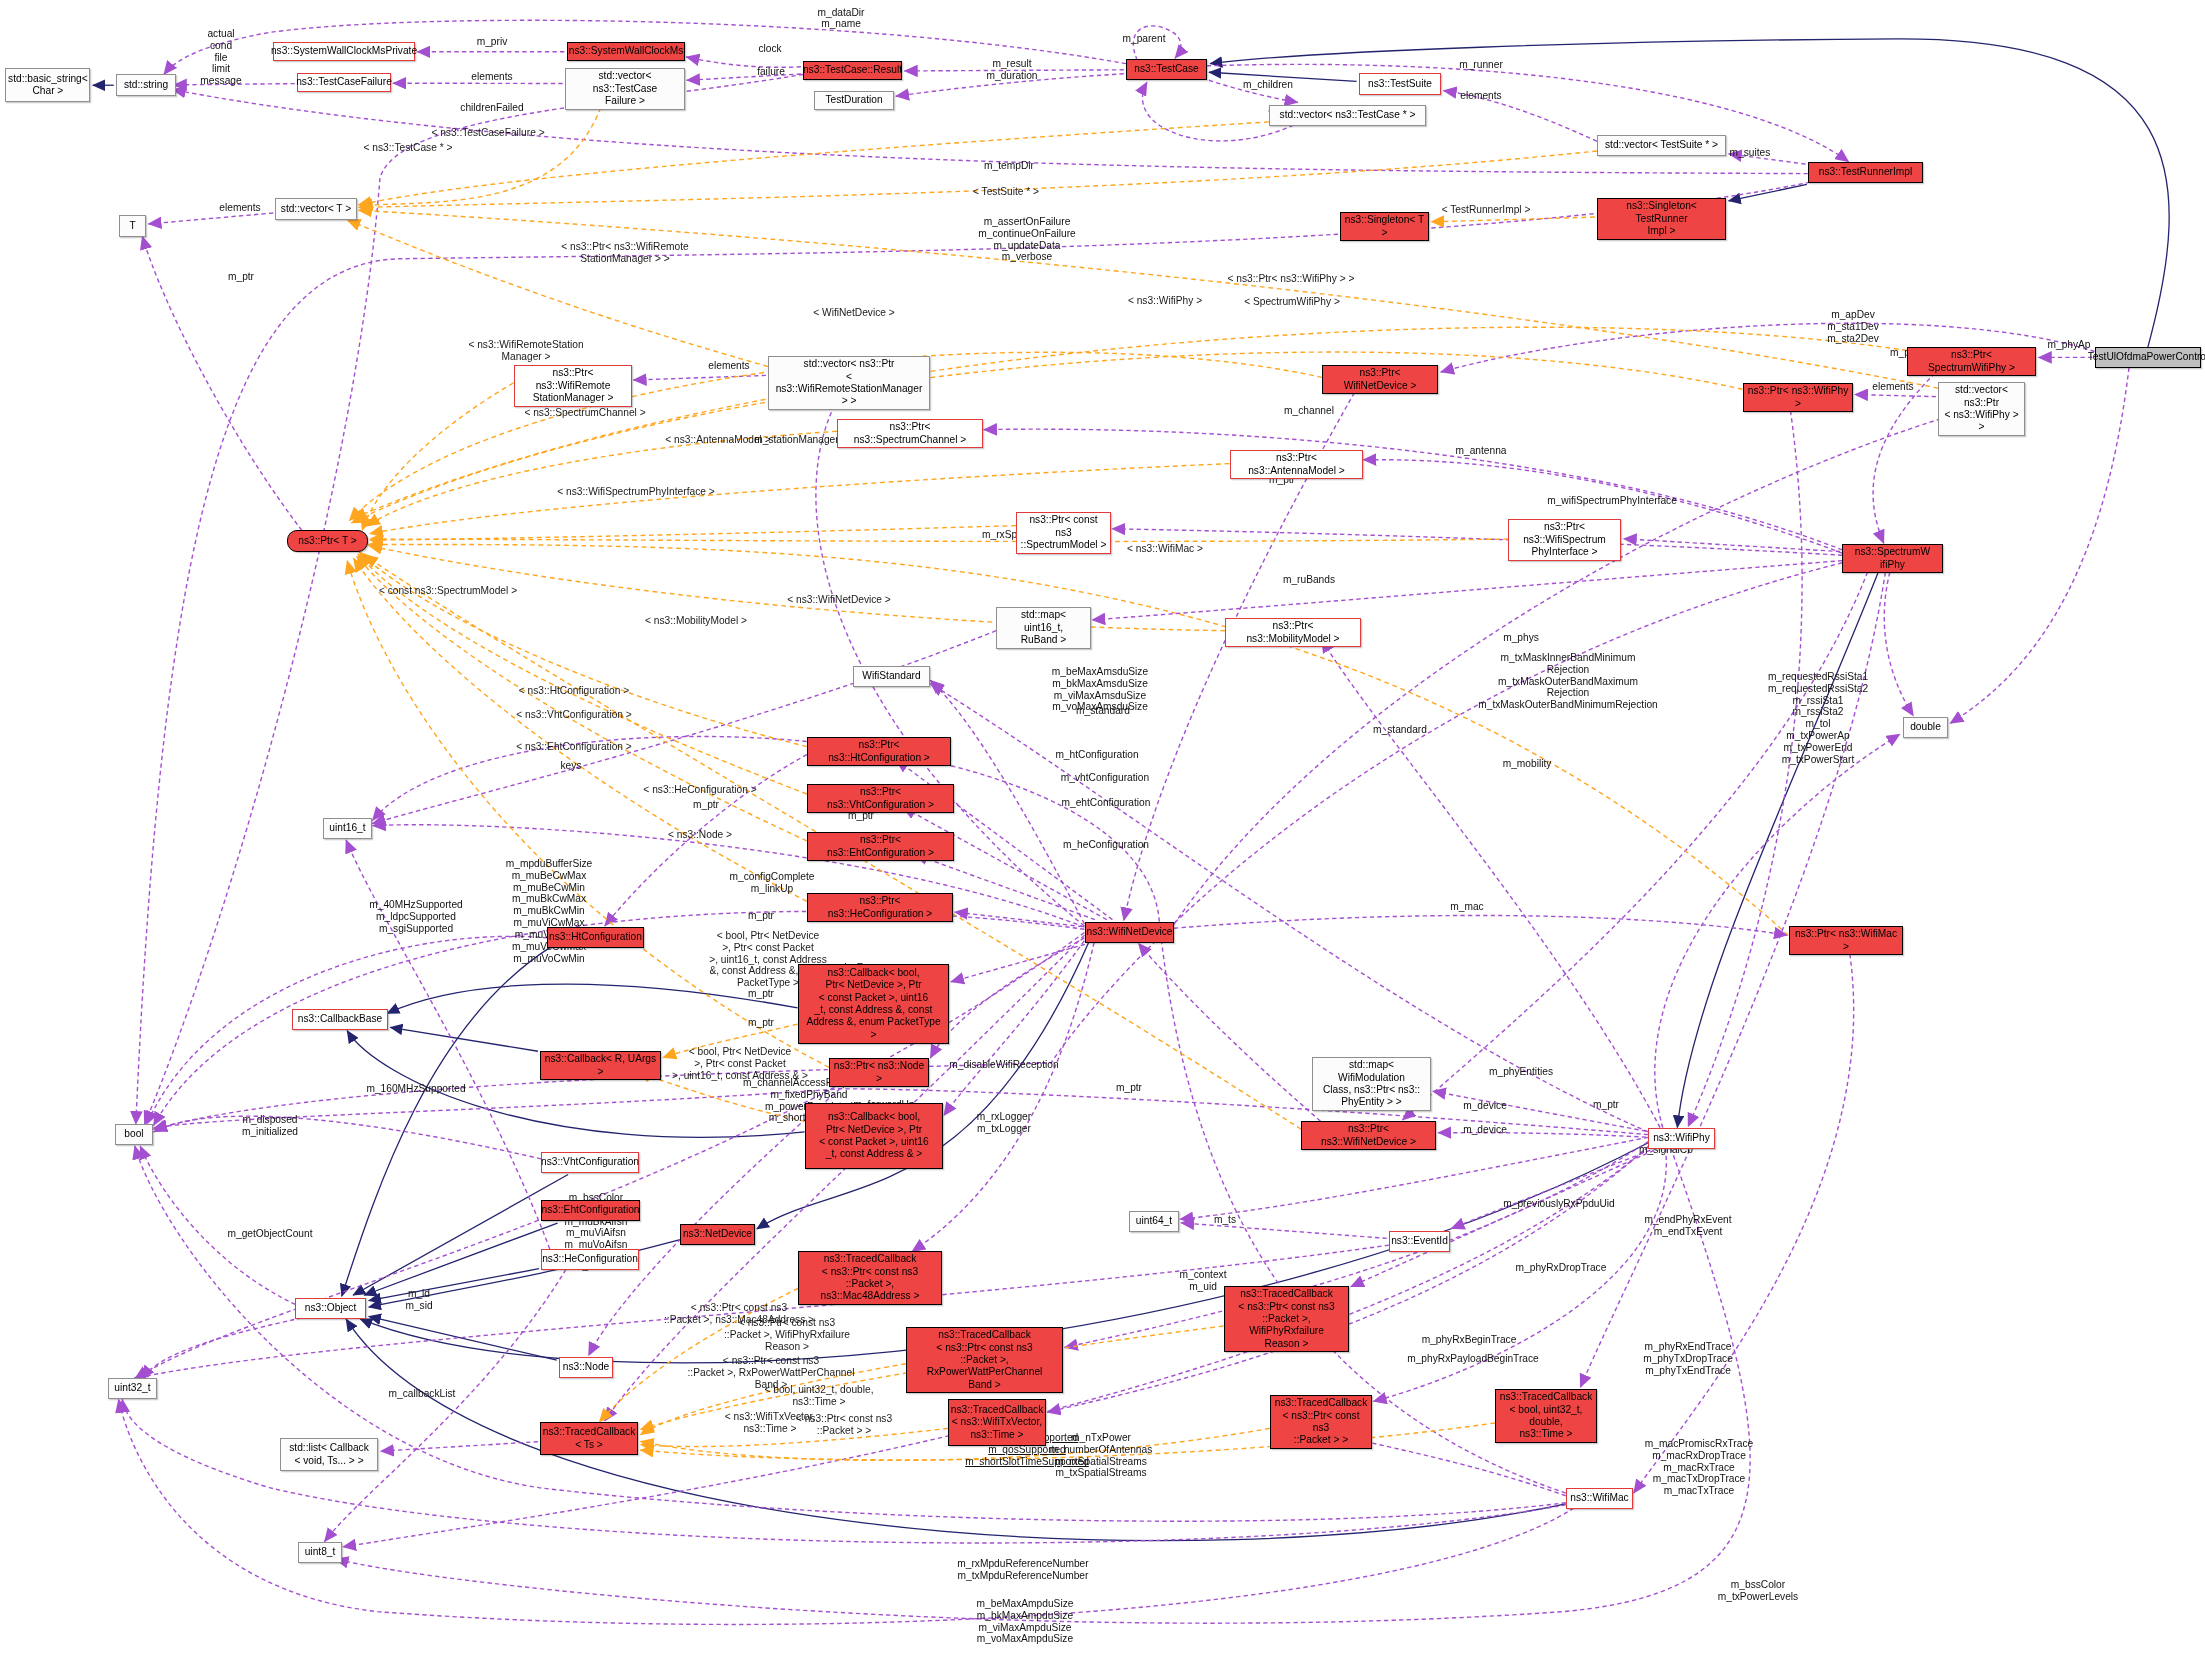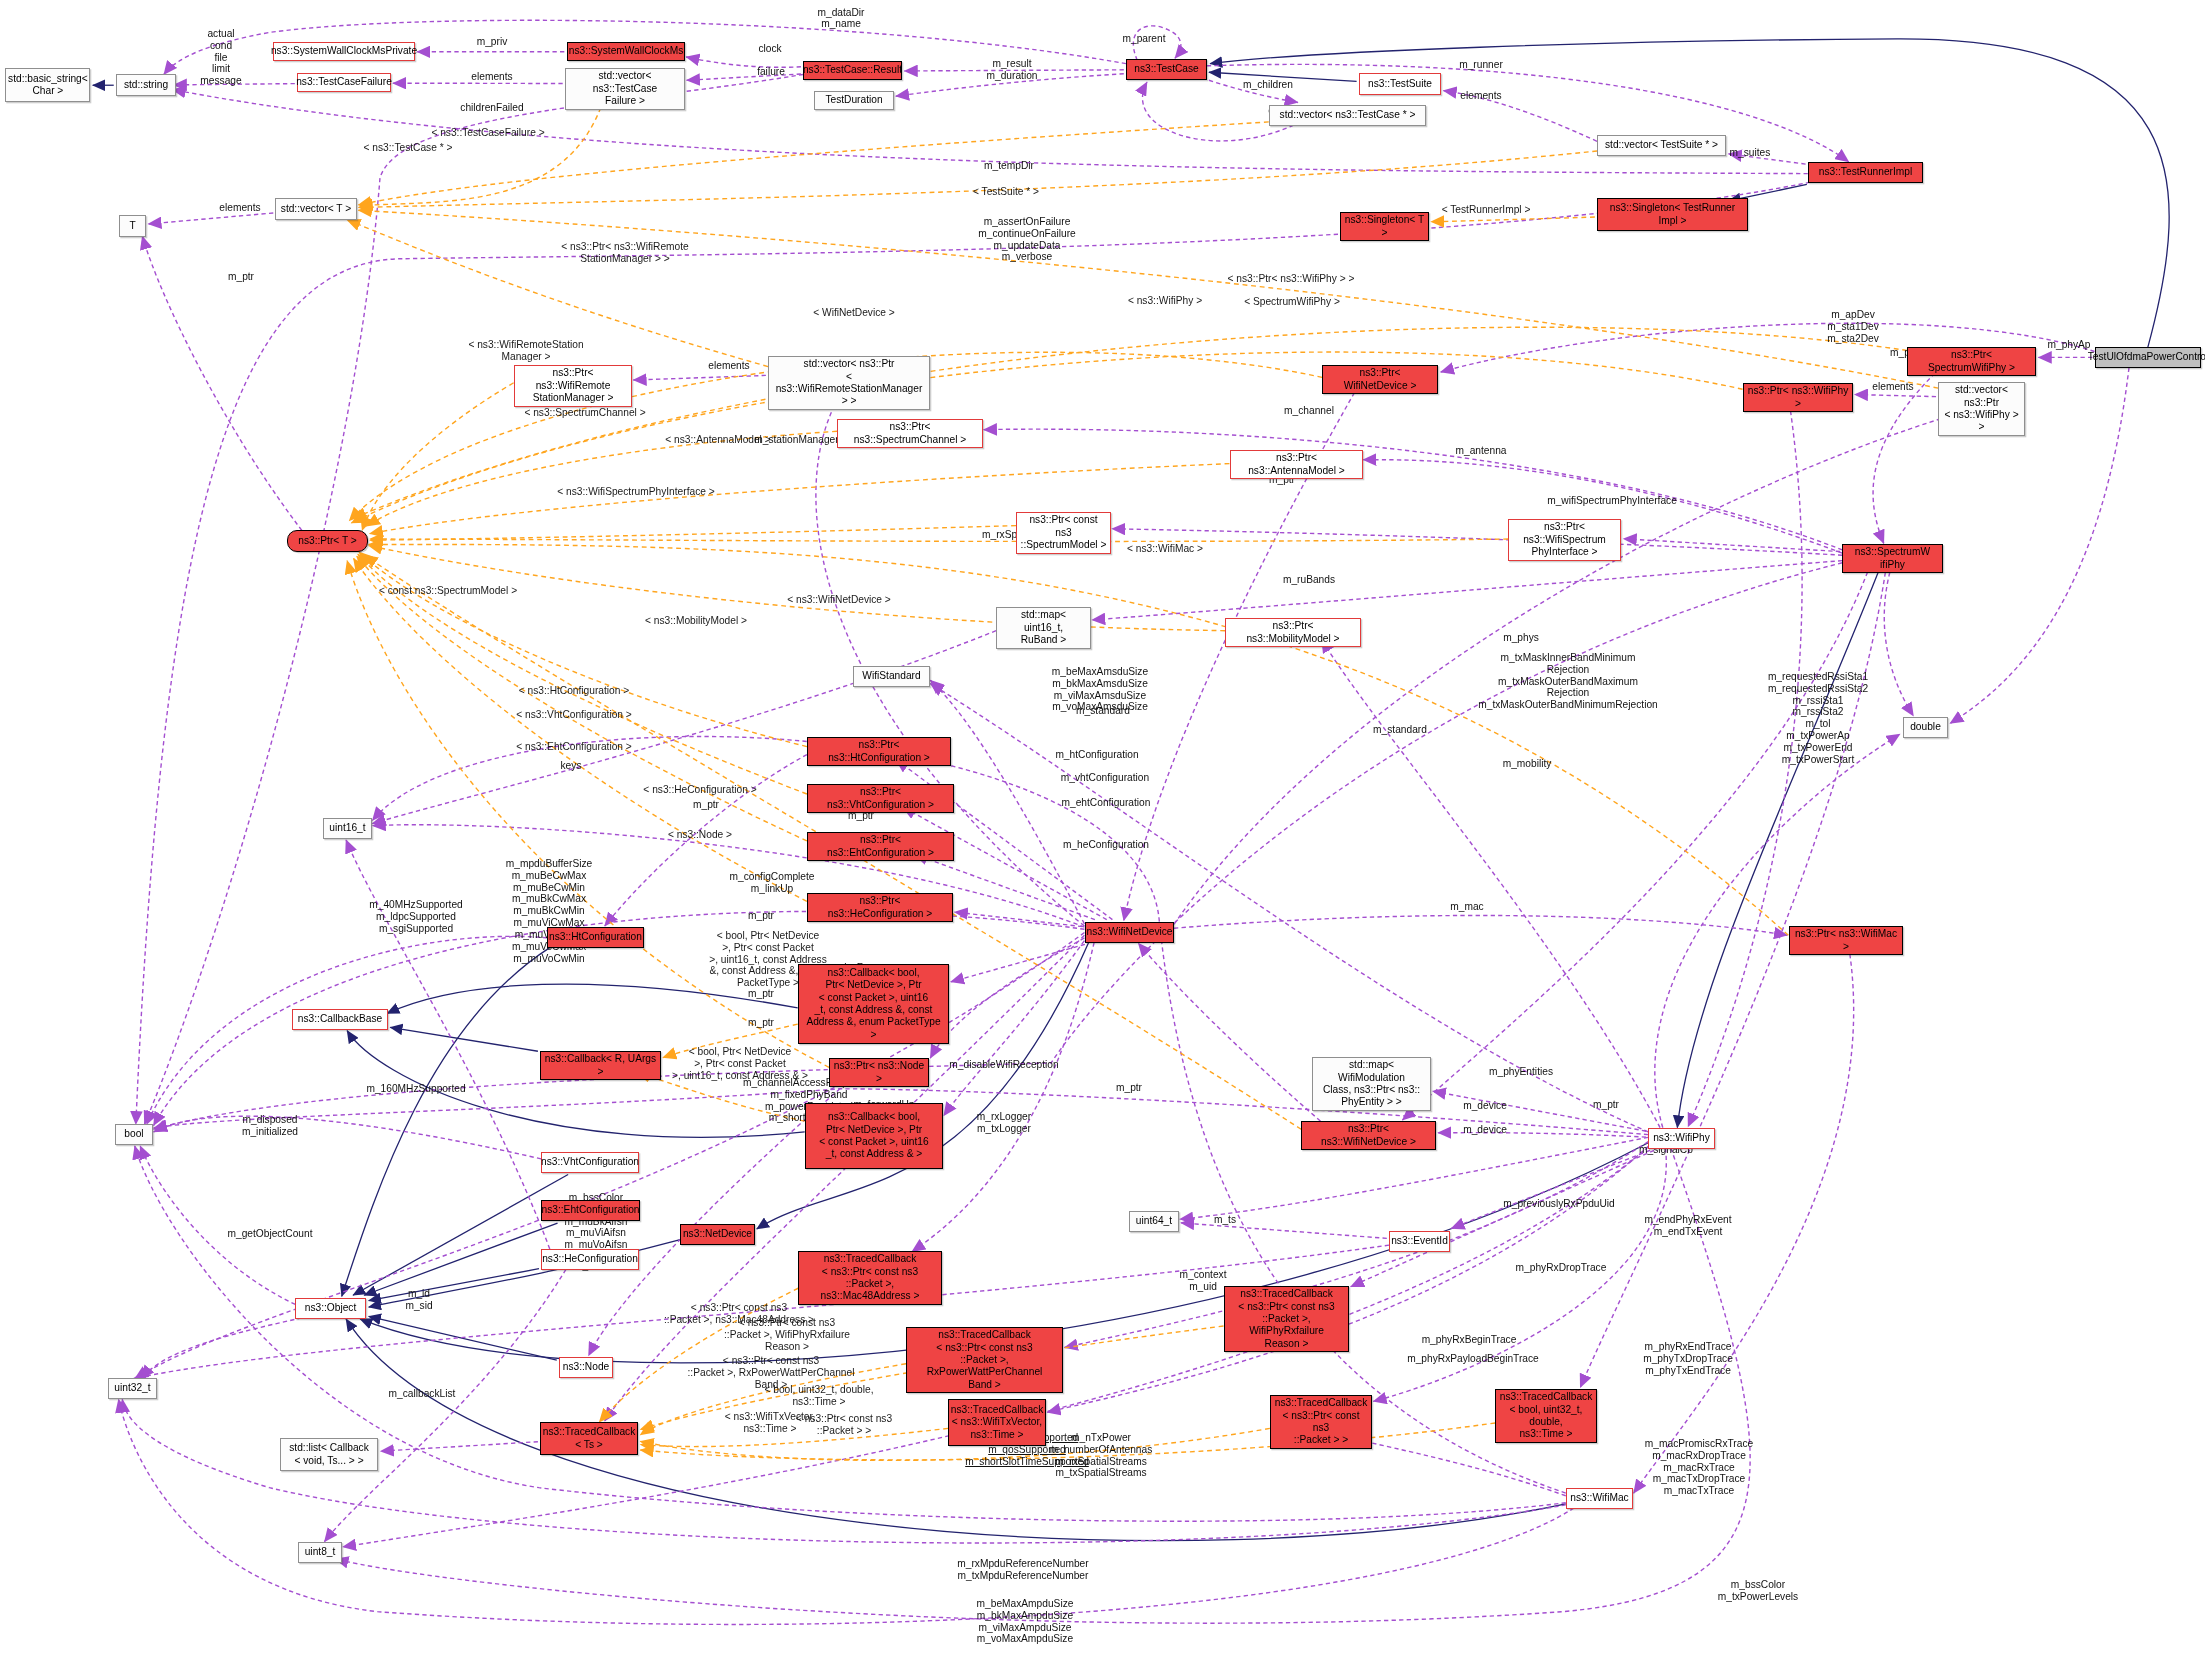--- a/index.html
+++ b/index.html
@@ -175,21 +175,21 @@
     <div class="node red" style="left: 297px; top: 73px; width: 94px; min-height: 19.4px;">ns3::TestCaseFailure</div>
     <div class="node " style="left: 565px; top: 68px; width: 120px; min-height: 31px;">std::vector&lt; ns3::TestCase
 Failure &gt;</div>
     <div class="node bold" style="left: 803px; top: 61px; width: 99px; min-height: 19.4px;">ns3::TestCase::Result</div>
     <div class="node " style="left: 814px; top: 91px; width: 80px; min-height: 19.4px;">TestDuration</div>
     <div class="node bold" style="left: 1126px; top: 59px; width: 81px; min-height: 20.5px;">ns3::TestCase</div>
     <div class="node red" style="left: 1359px; top: 73px; width: 82px; min-height: 21.6px;">ns3::TestSuite</div>
     <div class="node " style="left: 1269px; top: 105px; width: 157px; min-height: 20.5px;">std::vector&lt; ns3::TestCase * &gt;</div>
     <div class="node " style="left: 1597px; top: 135px; width: 129px; min-height: 20.5px;">std::vector&lt; TestSuite * &gt;</div>
     <div class="node bold" style="left: 1808px; top: 162px; width: 115px; min-height: 20.5px;">ns3::TestRunnerImpl</div>
-    <div class="node bold" style="left: 1597px; top: 198px; width: 151px; min-height: 33px;">ns3::Singleton&lt; TestRunner
+    <div class="node bold" style="left: 1597px; top: 198px; width: 129px; min-height: 33px;">ns3::Singleton&lt; TestRunner
 Impl &gt;</div>
     <div class="node bold" style="left: 1340px; top: 212px; width: 89px; min-height: 21.6px;">ns3::Singleton&lt; T &gt;</div>
     <div class="node " style="left: 119px; top: 215px; width: 27px; min-height: 21.6px;">T</div>
     <div class="node " style="left: 275px; top: 198px; width: 82px; min-height: 21.6px;">std::vector&lt; T &gt;</div>
     <div class="node bold" style="left: 287px; top: 530px; width: 81px; min-height: 21.6px; border-radius: 10px;">ns3::Ptr&lt; T &gt;</div>
     <div class="node red" style="left: 514px; top: 365px; width: 118px; min-height: 33px;">ns3::Ptr&lt; ns3::WifiRemote
 StationManager &gt;</div>
     <div class="node " style="left: 768px; top: 356px; width: 162px; min-height: 33px;">std::vector&lt; ns3::Ptr
 &lt; ns3::WifiRemoteStationManager &gt; &gt;</div>
     <div class="node bold" style="left: 1322px; top: 365px; width: 116px; min-height: 20.5px;">ns3::Ptr&lt; WifiNetDevice &gt;</div>

